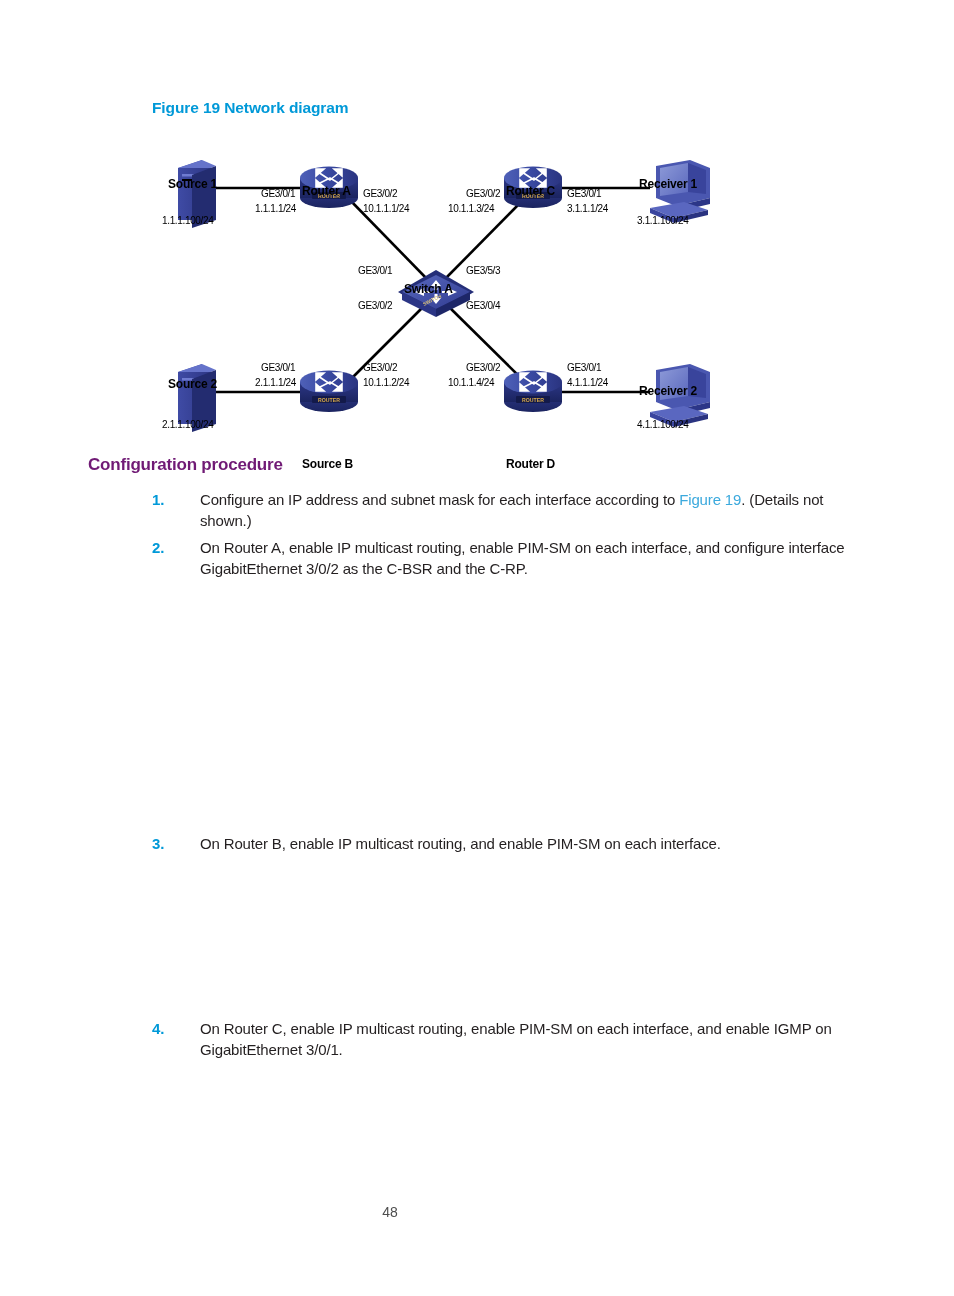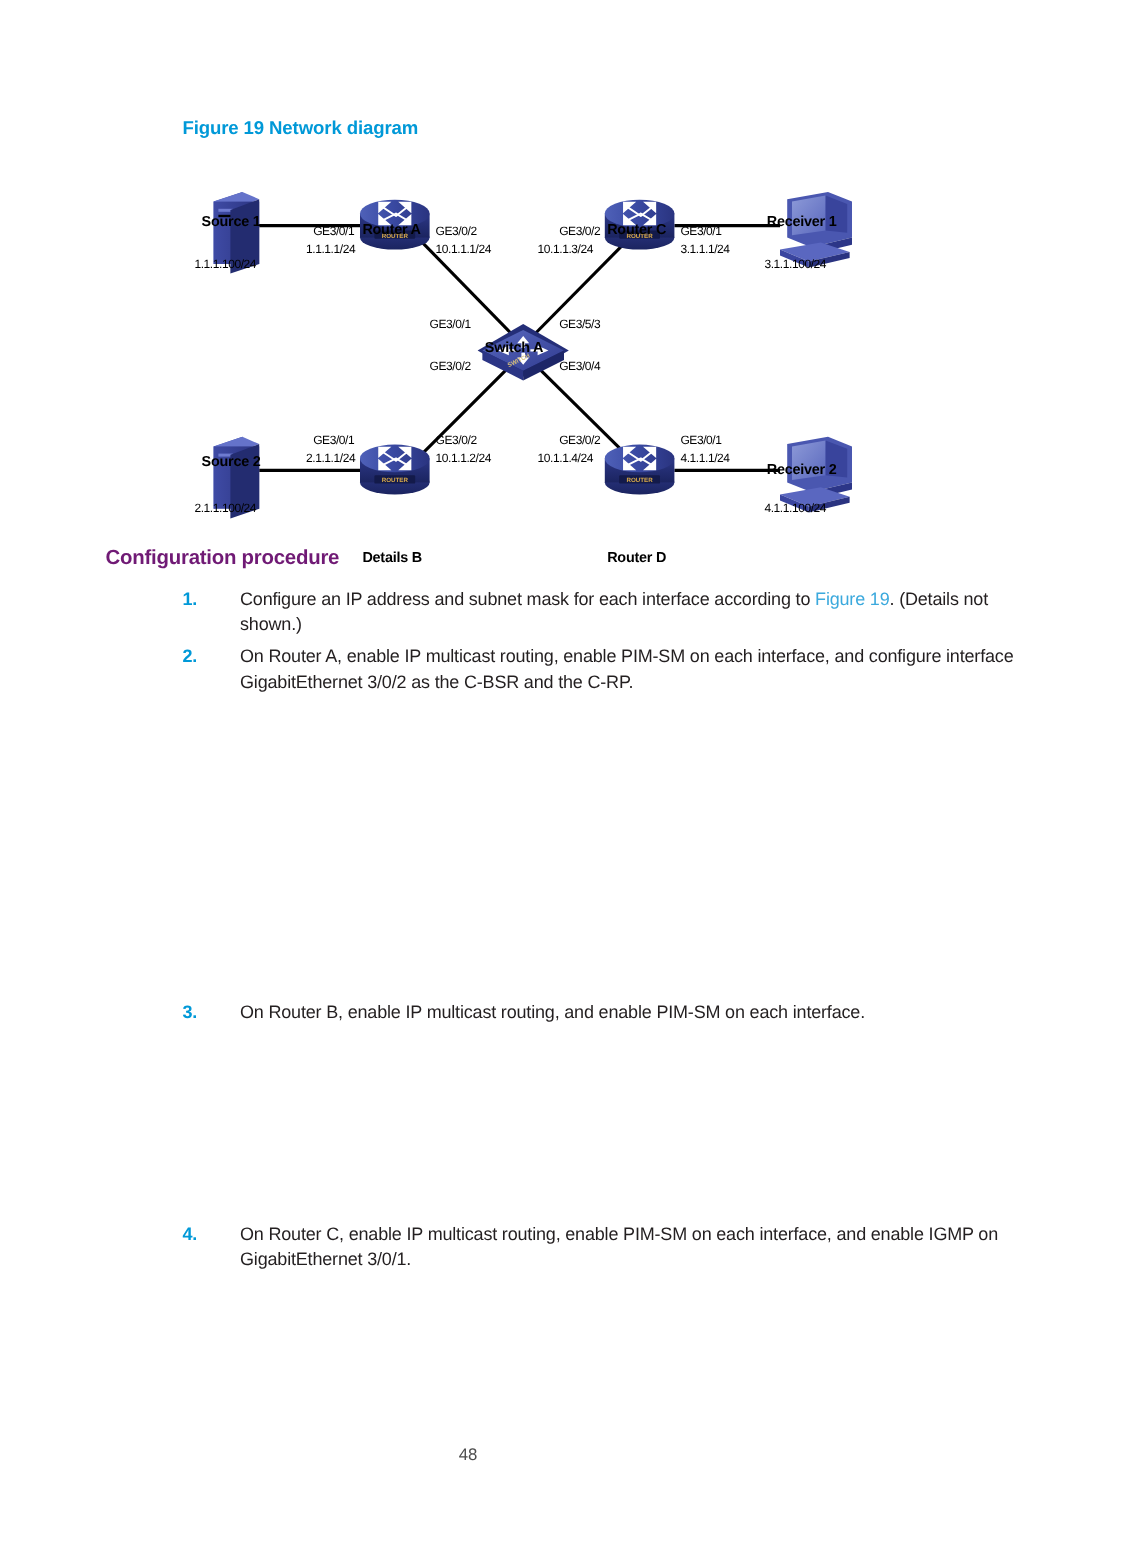--- a/index.html
+++ b/index.html
@@ -283,21 +283,21 @@
       <polygon points="708,294 674,302 674,307 708,299" fill="#2a3380"></polygon>
     </g>
   </svg>
 
   <div class="dlabel bold" style="left:168px; top:18px;">Source 1</div>
   <div class="dlabel bold" style="left:302px; top:25px;">Router A</div>
   <div class="dlabel bold" style="left:506px; top:25px;">Router C</div>
   <div class="dlabel bold" style="left:639px; top:18px;">Receiver 1</div>
   <div class="dlabel bold" style="left:404px; top:123px;text-align:center;">Switch A</div>
   <div class="dlabel bold" style="left:168px; top:218px;">Source 2</div>
-  <div class="dlabel bold" style="left:302px; top:298px;">Details B</div>
+  <div class="dlabel bold" style="left:302px; top:298px;">Source B</div>
   <div class="dlabel bold" style="left:506px; top:298px;">Router D</div>
   <div class="dlabel bold" style="left:639px; top:225px;">Receiver 2</div>
 
   <div class="dlabel" style="left:162px; top:95px;">1.1.1.100/24</div>
   <div class="dlabel" style="left:637px; top:95px;">3.1.1.100/24</div>
   <div class="dlabel" style="left:162px; top:299px;">2.1.1.100/24</div>
   <div class="dlabel" style="left:637px; top:299px;">4.1.1.100/24</div>
 
   <div class="dlabel" style="left:261px; top:68px;">GE3/0/1</div>
   <div class="dlabel" style="left:255px; top:83px;">1.1.1.1/24</div>

